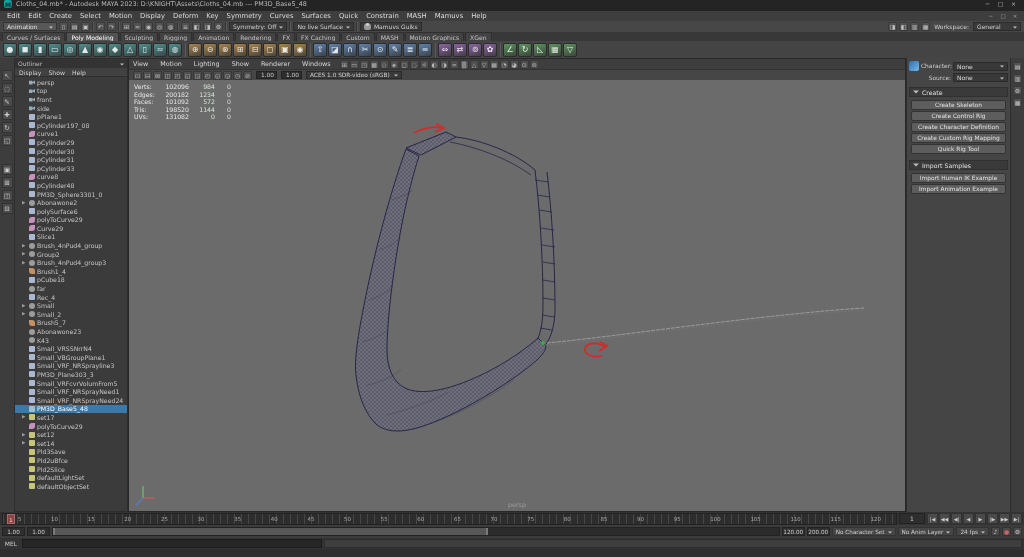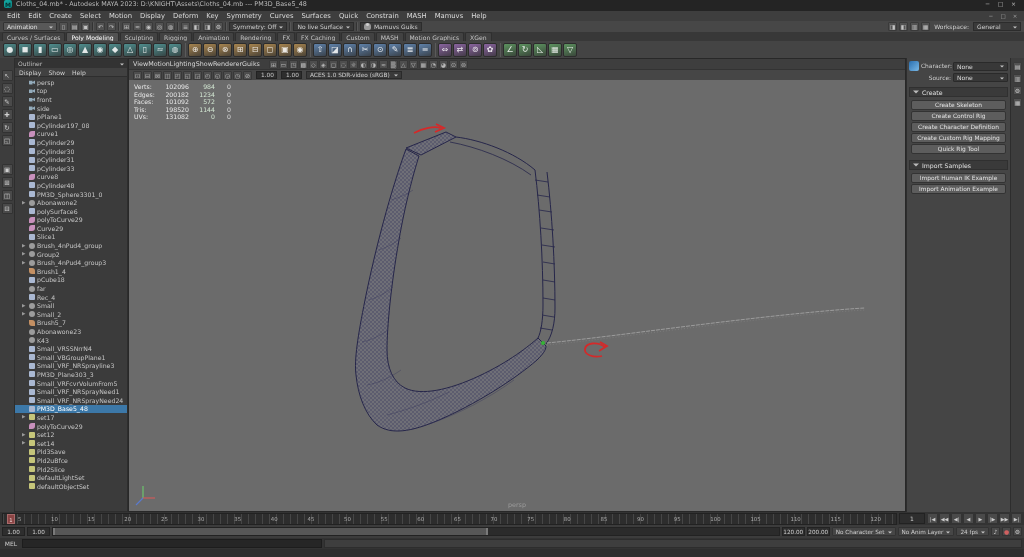--- a/index.html
+++ b/index.html
@@ -697,28 +697,28 @@
         <div class="out-row" data-icon="set">
           <span class="exp">▶</span>
           <span class="oi"></span>
           <span>defaultObjectSet</span>
         </div>
       </div>
   </div>
 
   <div id="viewport">
     <div class="vp-menus">
-      <div style="display:flex;gap:0">
+      <div style="display:flex;gap:12px">
 
       <div class="vp-menu"><span>View</span></div>
           <div class="vp-menu"><span>Motion</span></div>
           <div class="vp-menu"><span>Lighting</span></div>
           <div class="vp-menu"><span>Show</span></div>
           <div class="vp-menu"><span>Renderer</span></div>
-          <div class="vp-menu"><span>Guiks</span></div>
+          <div class="vp-menu"><span>Windows</span></div>
         </div>
       <div class="vp-icons">
 
       <div class="vp-ico"><span>⊞</span></div>
           <div class="vp-ico"><span>▭</span></div>
           <div class="vp-ico"><span>◳</span></div>
           <div class="vp-ico"><span>▩</span></div>
           <div class="vp-ico"><span>◇</span></div>
           <div class="vp-ico"><span>◈</span></div>
           <div class="vp-ico"><span>◻</span></div>

